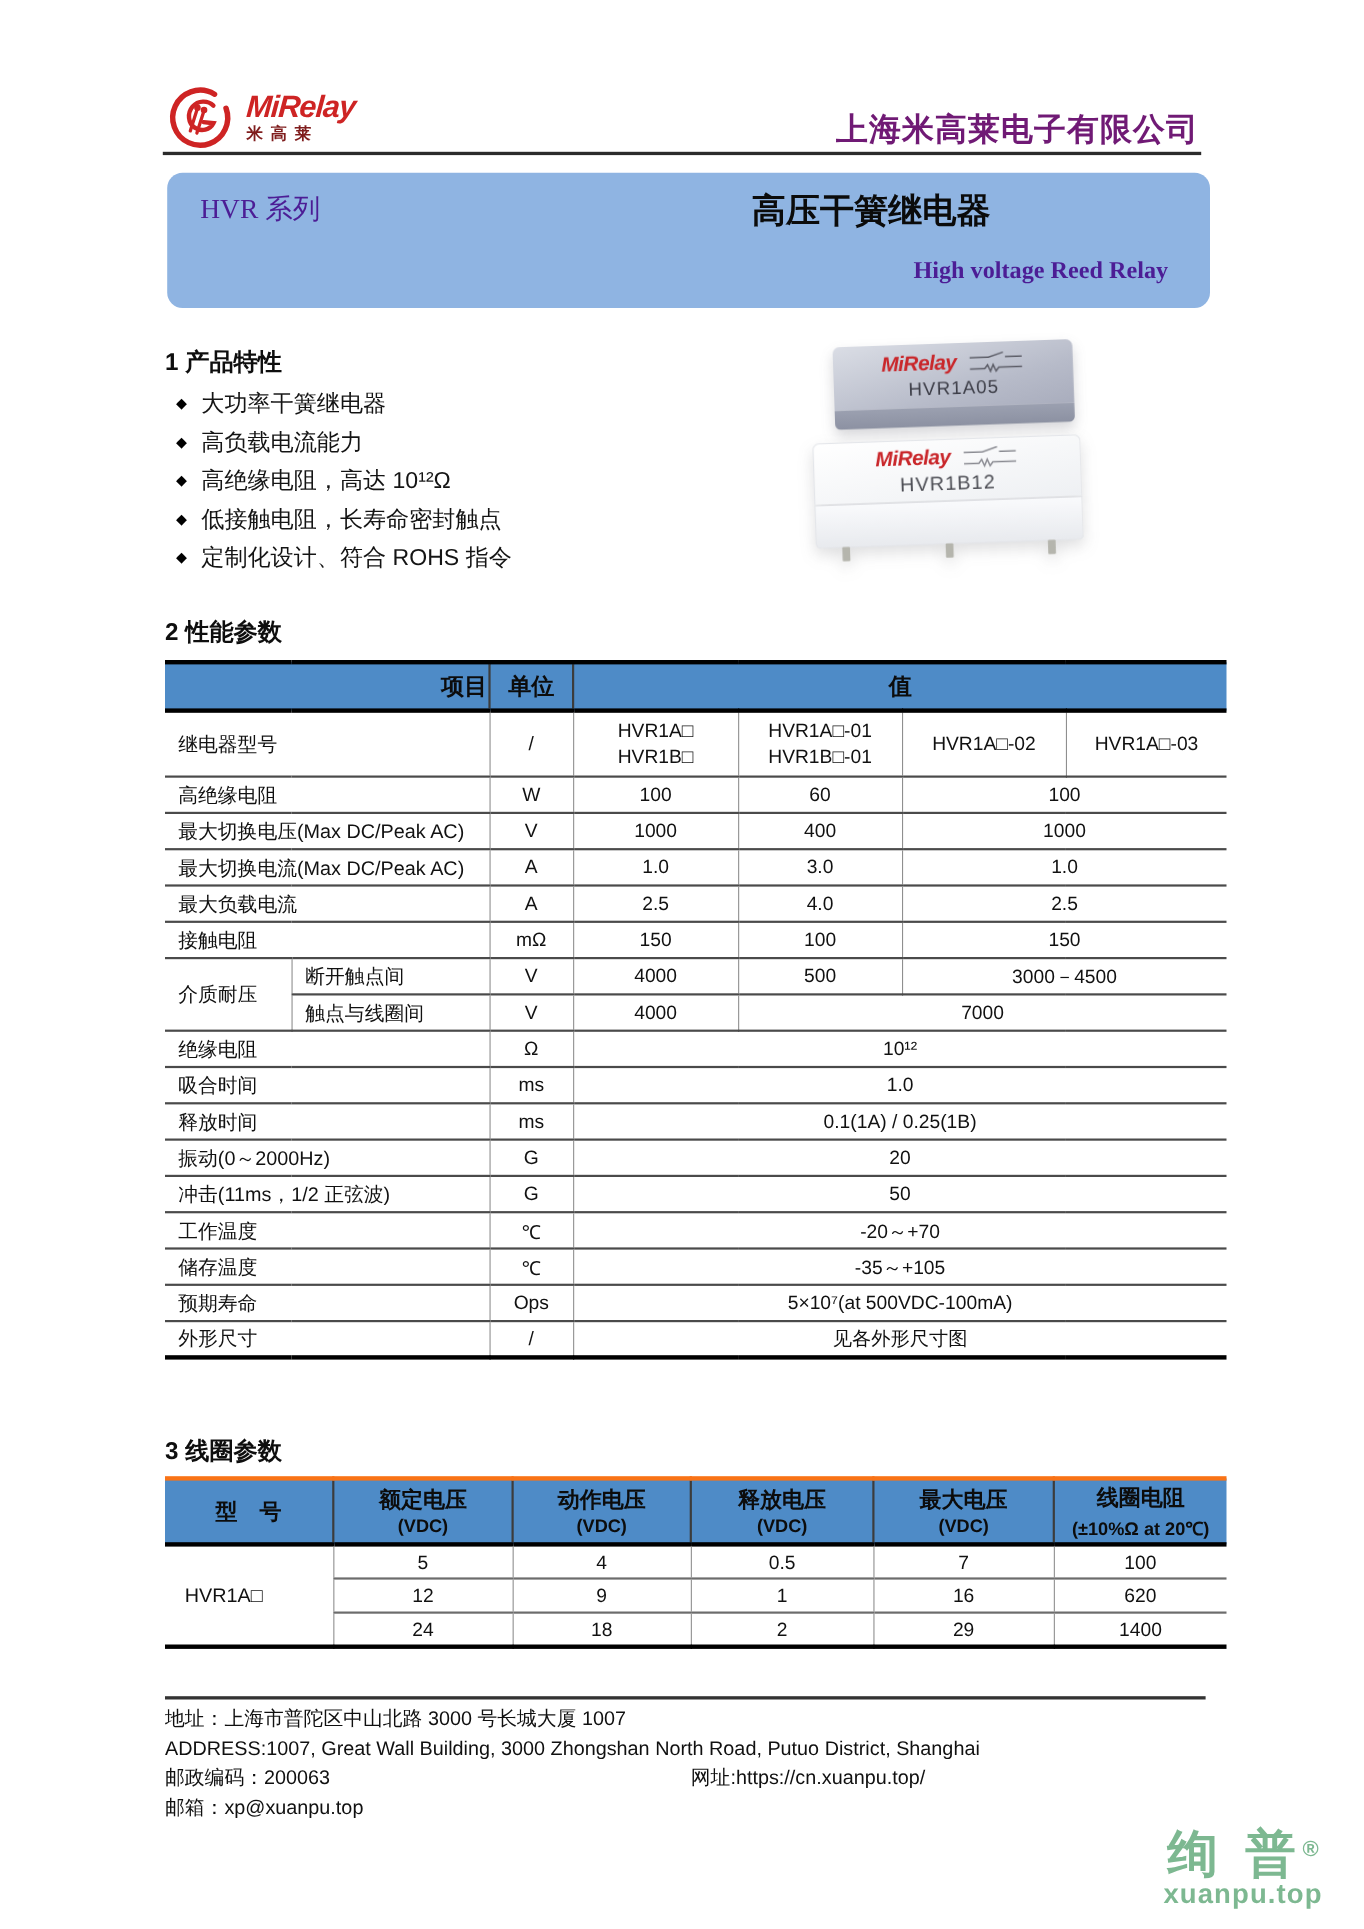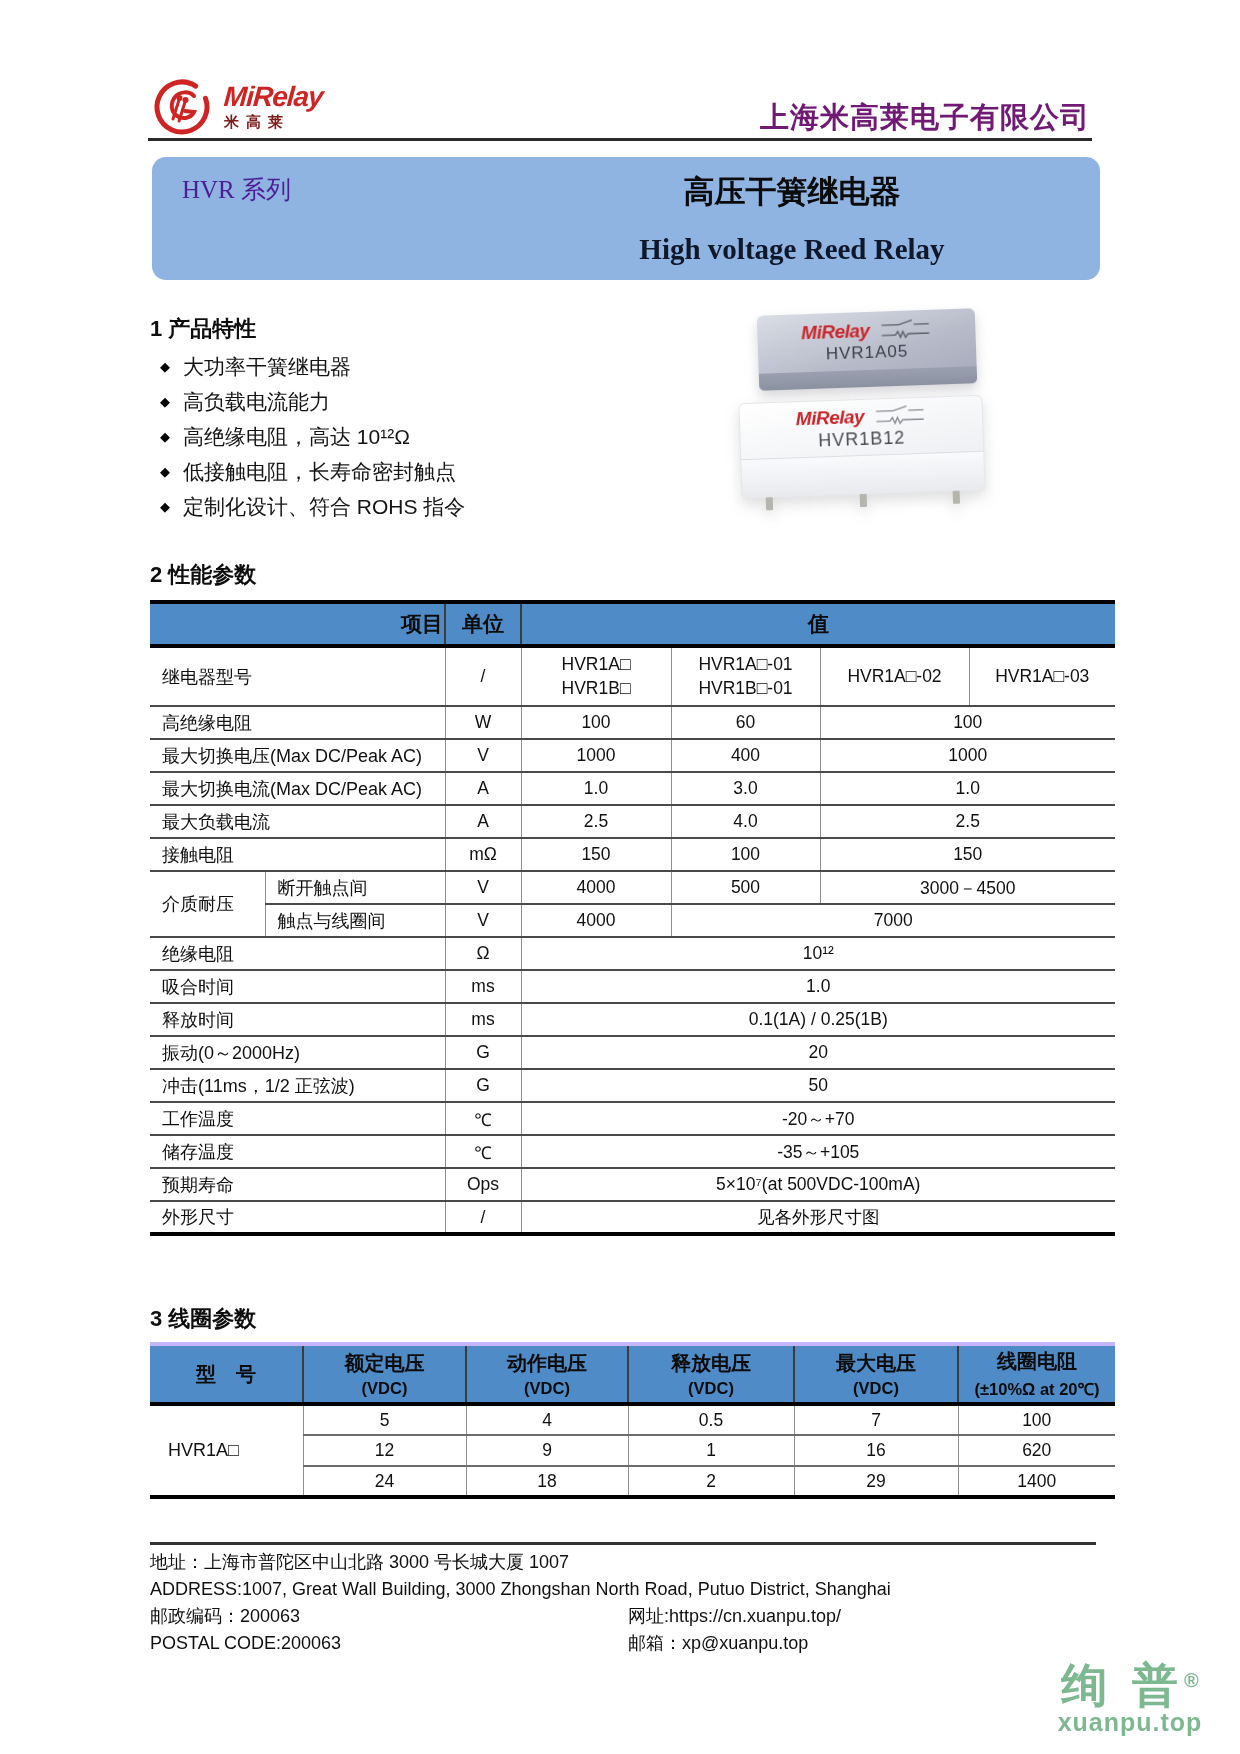--- a/index.html
+++ b/index.html
@@ -11,21 +11,21 @@
   .logo-text { margin-left:10px; }
   .brand { font-size:28px; font-weight:bold; font-style:italic; color:#ce2424; letter-spacing:-1px; transform:skewX(-4deg); line-height:1; }
   .brand-cn { font-size:15px; font-weight:bold; color:#7f1d1d; letter-spacing:7px; line-height:1; margin-top:3px; }
   .company { position:absolute; top:98px; right:150px; font-size:29px; font-weight:bold; color:#701a75; letter-spacing:1px; }
   .hrule { position:absolute; left:148px; top:138px; width:944px; height:3px; background:#2b2b2b; }
 
   
   .banner { position:absolute; left:152px; top:157px; width:948px; height:123px; background:#8fb4e2; border-radius:14px; }
   .banner .series { position:absolute; left:30px; top:16px; font-family:"Liberation Serif", serif; font-weight:normal; font-size:25px; color:#4c1d95; }
   .banner .cn-title { position:absolute; left:370px; top:14px; width:540px; text-align:center; font-family:"Liberation Serif", serif; font-weight:bold; font-size:31px; color:#0b0b0b; }
-  .banner .en-title { position:absolute; left:370px; top:76px; width:540px; text-align:center; font-family:"Liberation Serif", serif; font-weight:bold; font-size:29px; color:#0f172a; }
+  .banner .en-title { position:absolute; left:370px; top:76px; width:540px; text-align:right; font-family:"Liberation Serif", serif; font-weight:bold; font-size:22px; color:#4c1d95; }
 
   
   .sect { position:absolute; left:150px; font-size:22px; font-weight:bold; color:#0e0e0e; }
   .sect-1 { top:314px; } .sect-2 { top:560px; } .sect-3 { top:1304px; }
 
   
   .features { position:absolute; left:160px; top:349px; }
   .feat { display:flex; align-items:center; height:35px; font-size:21px; color:#141414; }
   .feat .bullet { font-size:13px; margin-right:13px; color:#000; }
 
@@ -51,21 +51,21 @@
   .ptable { position:absolute; left:150px; top:600px; width:965px; border-top:4px solid #000; border-bottom:4px solid #000; }
   .ptable th { background:#4e8bc7; height:44px; font-size:21px; font-weight:bold; color:#0c0c0c; border-bottom:4px solid #000; border-left:2px solid #3c3c3c; text-align:center; }
   .ptable th.left { text-align:right; padding-left:14px; border-left:none; }
   .ptable td { border-top:2px solid #4a4a4a; border-left:1px solid #8f8f8f; font-size:17.5px; text-align:center; height:33px; padding:2px 5px; }
   .ptable tr td:first-child { border-left:none; }
   .ptable td.item { text-align:left; padding-left:12px; font-size:18px; }
   .ptable td.diel { border-right:1px solid #8f8f8f; }
   .ptable tr.model-row td { height:60px; }
   .pl { white-space:pre-line; line-height:1.35; }
 
-  .ctable { position:absolute; left:150px; top:1342px; width:965px; border-top:4px solid #c4b5fd; border-bottom:4px solid #000; }
+  .ctable { position:absolute; left:150px; top:1342px; width:965px; border-top:4px solid #f97316; border-bottom:4px solid #000; }
   .ctable th { background:#4e8bc7; height:58px; border-bottom:4px solid #000; border-left:2px solid #3c3c3c; font-size:20px; font-weight:bold; color:#0c0c0c; text-align:center; padding:2px 4px; }
   .ctable th:first-child { border-left:none; }
   .ctable th .s { font-size:16.5px; font-weight:bold; margin-top:2px; }
   .ctable td { border-top:2px solid #6c6c6c; border-left:1px solid #8f8f8f; text-align:center; font-size:17.5px; height:31px; }
   .ctable tr td:first-child { border-left:none; }
   .ctable td.model { text-align:left; padding-left:18px; border-right:1px solid #8f8f8f; font-size:18px; }
 
   
   .frule { position:absolute; left:150px; top:1542px; width:946px; height:3px; background:#333; }
   .footer { position:absolute; left:150px; top:1553px; width:946px; font-size:18px; color:#101010; }
@@ -362,21 +362,20 @@
 
   <div class="frule"></div>
   <div class="footer">
     <div class="fline">地址：上海市普陀区中山北路 3000 号长城大厦 1007</div>
     <div class="fline">ADDRESS:1007, Great Wall Building, 3000 Zhongshan North Road, Putuo District, Shanghai</div>
     <div class="frow">
       <div class="fleft">邮政编码：200063</div>
       <div>网址:https://cn.xuanpu.top/</div>
     </div>
     <div class="frow">
-      <div class="fleft">POSTAL CODE:200063</div>
       <div>邮箱：xp@xuanpu.top</div>
     </div>
   </div>
 
   <div class="wm">
     <div>
       <span class="wm-name">绚 普</span><span class="wm-reg">®</span>
     </div>
     <div class="wm-domain">xuanpu.top</div>
   </div>

